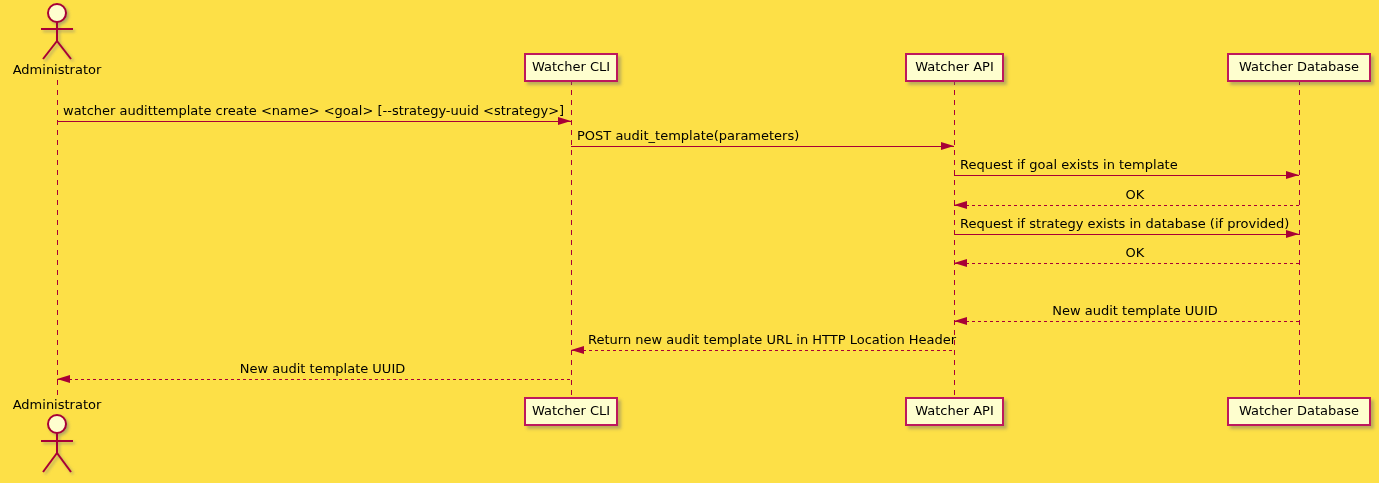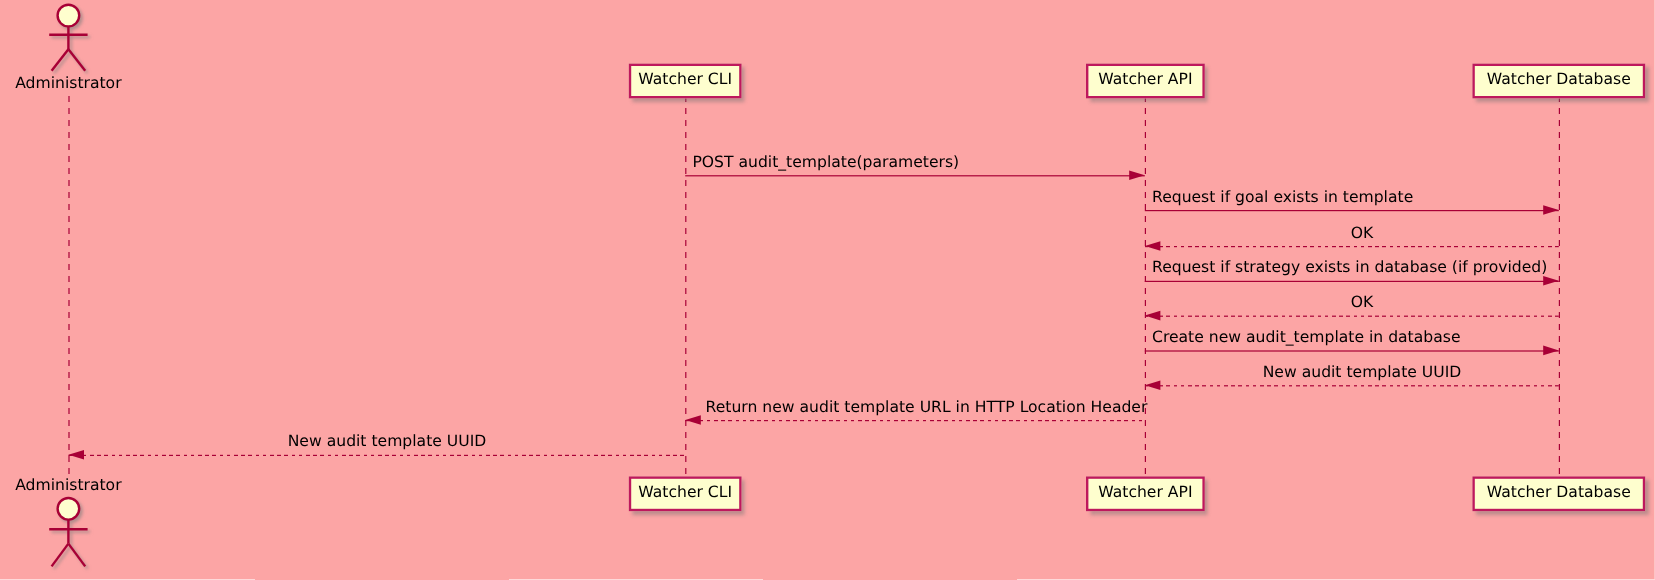--- a/index.html
+++ b/index.html
@@ -1,17 +1,17 @@
 <!DOCTYPE html>
 <html><head>
 <meta charset="utf-8">
 <style>
   html,body{margin:0;padding:0;background:#fff;}
   .diagram{
-    position:relative;width:1379px;height:483px;background:#fca5a5;
+    position:relative;width:1379px;height:483px;background:#fde047;
     font-family:"DejaVu Sans", sans-serif;color:#000;overflow:hidden;
   }
   .lifeline{
     position:absolute;top:80px;height:317px;width:1px;
     background:repeating-linear-gradient(to bottom,#A80036 0 5px,transparent 5px 10px);
   }
   .pbox{
     position:absolute;box-sizing:border-box;height:29px;
     background:#FEFECE;border:2px solid #be185d;
     box-shadow:3px 3px 3px rgba(110,110,110,.45);
@@ -49,20 +49,26 @@
       <line x1="22" y1="39" x2="8" y2="57" stroke="#A80036" stroke-width="2"></line>
       <line x1="22" y1="39" x2="36" y2="57" stroke="#A80036" stroke-width="2"></line>
     </svg>
     <div class="actor-label">Administrator</div>
   </div>
 
   <div class="pbox" style="left:524px;top:53px;width:94px">Watcher CLI</div>
   <div class="pbox" style="left:905px;top:53px;width:99px">Watcher API</div>
   <div class="pbox" style="left:1227px;top:53px;width:144px">Watcher Database</div>
 
+  <div class="msg dir-r solid" style="left:57px;top:103px;width:514px">
+    <div class="msg-text">watcher audittemplate create &lt;name&gt; &lt;goal&gt; [--strategy-uuid &lt;strategy&gt;]</div>
+    <div class="msg-line">
+        <span class="ah right"></span>
+      </div>
+  </div>
 
   <div class="msg dir-r solid" style="left:571px;top:128px;width:383px">
     <div class="msg-text">POST audit_template(parameters)</div>
     <div class="msg-line">
         <span class="ah right"></span>
       </div>
   </div>
 
   <div class="msg dir-r solid" style="left:954px;top:157px;width:345px">
     <div class="msg-text">Request if goal exists in template</div>
@@ -85,26 +91,20 @@
       </div>
   </div>
 
   <div class="msg dir-l dashed" style="left:954px;top:245px;width:345px">
     <div class="msg-text">OK</div>
     <div class="msg-line">
         <span class="ah left"></span>
       </div>
   </div>
 
-  <div class="msg dir-r solid" style="left:954px;top:274px;width:345px">
-    <div class="msg-text">Create new audit_template in database</div>
-    <div class="msg-line">
-        <span class="ah right"></span>
-      </div>
-  </div>
 
   <div class="msg dir-l dashed" style="left:954px;top:303px;width:345px">
     <div class="msg-text">New audit template UUID</div>
     <div class="msg-line">
         <span class="ah left"></span>
       </div>
   </div>
 
   <div class="msg dir-l dashed" style="left:571px;top:332px;width:383px">
     <div class="msg-text">Return new audit template URL in HTTP Location Header</div>

